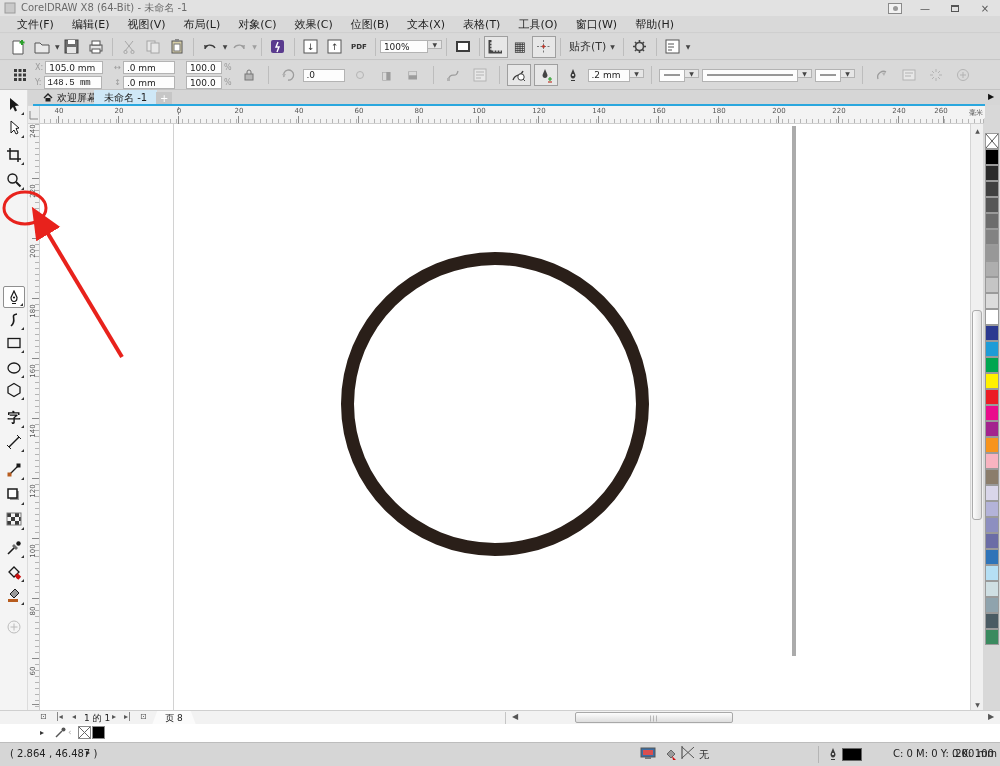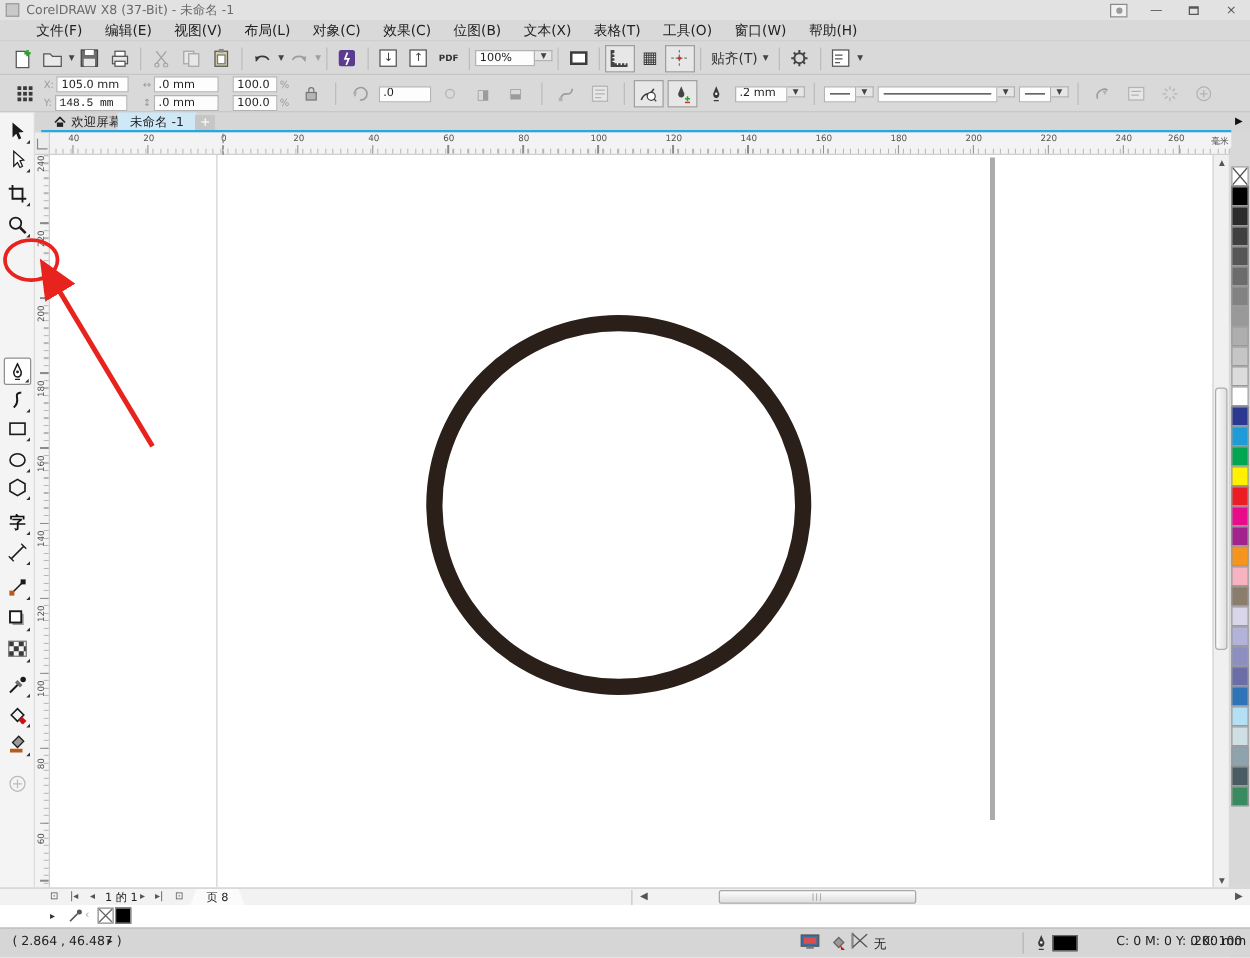--- a/index.html
+++ b/index.html
@@ -8,21 +8,21 @@
   .abs{position:absolute}
   svg{display:block}
   
   #titlebar{left:0;top:0;width:1000px;height:16px;background:#e2e2e2;display:flex;align-items:center;padding:0 4px}
   #titlebar .title{color:#6a6a6a;font-size:10px;margin-left:5px}
   .winbtn{width:22px;height:12px;display:flex;align-items:center;justify-content:center;color:#555;font-size:10px;margin-left:8px}
   .restore-glyph{width:8px;height:7px;border:1px solid #555;border-top:2px solid #555}
   .account-glyph{width:14px;height:11px;border:1px solid #8a8a8a;background:#f2f2f2;display:flex;align-items:center;justify-content:center}
   .account-glyph b{width:5px;height:5px;border-radius:50%;background:#9a9a9a}
   
-  #menubar{left:0;top:16px;width:1000px;height:17px;background:#d9d9d9;display:flex;align-items:center;padding-left:20px;border-bottom:1px solid #cfcfcf}
+  #menubar{left:0;top:16px;width:1000px;height:17px;background:#d9d9d9;display:flex;align-items:center;padding-left:8px;border-bottom:1px solid #cfcfcf}
   .mi{padding:1px 9px;color:#222;font-size:11px}
   
   #stdbar{left:0;top:34px;width:1000px;height:26px;background:#d9d9d9;display:flex;align-items:center;padding-left:6px;border-bottom:1px solid #c6c6c6}
   #propbar{left:0;top:61px;width:1000px;height:29px;background:#d9d9d9;display:flex;align-items:center;padding-left:8px;border-bottom:1px solid #c2c2c2;gap:3px}
   .tb-btn{width:24px;height:22px;display:flex;align-items:center;justify-content:center;position:relative;flex:none}
   .pressed{background:#e7e7e7;border:1px solid #9f9f9f}
   .disabled{opacity:.38}
   .sep{width:1px;height:18px;background:#bdbdbd;margin:0 4px;flex:none}
   .caret{font-size:6px;color:#444;margin-left:1px}
   .field{border:1px solid #b3b3b3;font-family:"DejaVu Sans",sans-serif;font-size:9px;padding:0 3px;background:#fdfdfd;height:13px;color:#222}
@@ -78,21 +78,21 @@
   .xsw{width:14px;height:13px;border:1px solid #888;background:#fff;position:relative}
   .xsw svg{position:absolute;left:0;top:0}
 </style>
 </head>
 <body>
 
 <div id="titlebar" class="abs">
   <svg width="12" height="12">
       <rect x="1" y="1" width="10" height="10" fill="#c9c9c9" stroke="#9a9a9a"></rect>
     </svg>
-  <span class="title">CorelDRAW X8 (37-Bit) - 未命名 -1</span>
+  <span class="title">CorelDRAW X8 (64-Bit) - 未命名 -1</span>
   <span style="flex:1"></span>
   <span class="winbtn">
       <span class="account-glyph">
         <b></b>
       </span>
     </span>
   <span class="winbtn">—</span>
   <span class="winbtn">
       <span class="restore-glyph"></span>
     </span>

